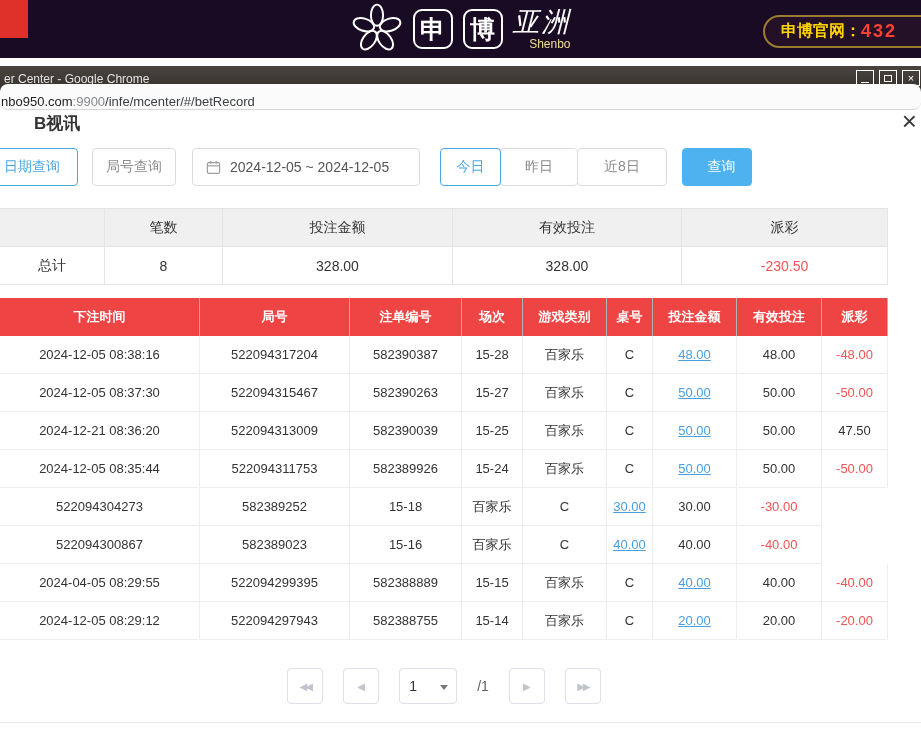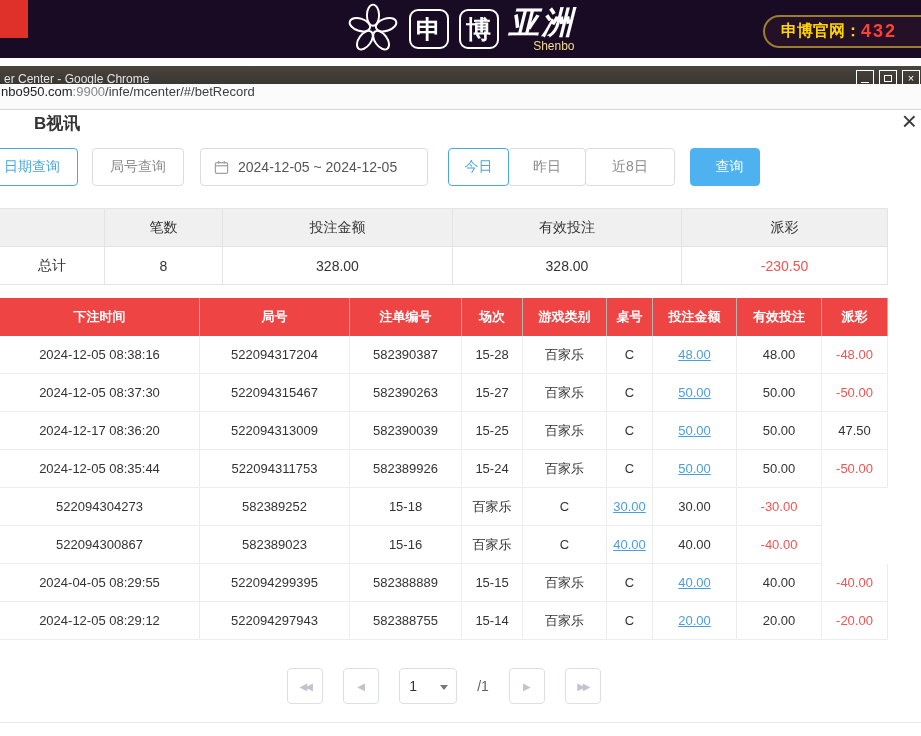--- a/index.html
+++ b/index.html
@@ -7,53 +7,53 @@
   body { font-family:"Liberation Sans","DejaVu Sans",sans-serif; }
   .screen { position:relative; width:921px; height:736px; overflow:hidden; background:#fff; }
 
   
   .banner { position:absolute; top:0; left:0; width:921px; height:58px; background:#190b24; }
   .red-corner { position:absolute; left:0; top:0; width:28px; height:38px; background:#e0302a; }
   .red-dot { position:absolute; left:474px; top:54px; width:9px; height:9px; background:#d92b2b; border-radius:2px; }
   .logo { position:absolute; left:50%; top:50%; transform:translate(-50%,-50%); display:flex; align-items:center; gap:10px; }
   .logo-box { width:40px; height:40px; border:2px solid #fff; border-radius:9px; color:#fff; font-size:25px; font-weight:bold; display:flex; align-items:center; justify-content:center; }
   .logo-right { display:flex; flex-direction:column; align-items:flex-end; line-height:1; }
-  .asia { color:#fff; font-size:31px; font-weight:bold; font-style:italic; letter-spacing:2px; }
+  .asia { color:#fff; font-size:27px; font-weight:normal; font-style:italic; letter-spacing:2px; }
   .shenbo { color:#f2dd90; font-size:12px; margin-top:2px; }
   .official { position:absolute; top:15px; right:-18px; height:33px; display:flex; align-items:center; padding:0 40px 0 16px; border:2px solid #9a7d2e; border-radius:17px; background:#241027; }
   .off-label { color:#ffd400; font-weight:bold; font-size:16px; }
   .off-num { color:#ff4133; font-weight:bold; font-size:18px; letter-spacing:2px; }
 
   
   .titlebar { position:absolute; top:66px; left:0; width:921px; height:26px; background:linear-gradient(#4a443f,#35302b); }
   .title-text { position:absolute; left:4px; top:6px; color:#e3e3e3; font-size:12px; }
   .win-controls { position:absolute; right:1px; top:4px; display:flex; gap:5px; }
   .win-btn { width:18px; height:16px; border:1px solid #fff; background:transparent; display:flex; align-items:center; justify-content:center; color:#fff; }
   .win-min span { display:block; width:8px; height:1px; background:#fff; margin-top:8px; }
   .win-max span { display:block; width:8px; height:7px; border:1px solid #fff; }
   .win-close { font-size:11px; line-height:1; }
 
-  .addressbar { position:absolute; top:84px; left:0; width:921px; height:26px; background:#fbfbfb; border-bottom:1px solid #d6d6d6; display:flex; align-items:flex-start; }
+  .addressbar { position:absolute; top:84px; left:0; width:921px; height:26px; background:#fbfbfb; border-bottom:1px solid #d6d6d6; display:flex; align-items:flex-end;border-radius:8px; }
   .url { font-size:13px; margin-left:1px; white-space:nowrap; }
   .url .dom { color:#202124; }
   .url .port { color:#85898d; }
   .url .path { color:#3c4043; }
 
   
   .content { position:absolute; top:110px; left:0; width:921px; height:626px; background:#fff; }
 
   .page-header { position:absolute; top:2px; left:0; width:921px; height:26px;margin-left:34px; }
   .page-title { font-size:17px; font-weight:bold; color:#333; }
   .close-x { position:absolute; right:38px; top:-4px; font-size:26px; color:#3a3a3a; cursor:pointer; line-height:1; font-weight:normal; }
 
   .filters { position:absolute; top:37px; left:-14px; height:40px; display:flex; align-items:center; }
   .btn { height:38px; border-radius:4px; background:#fff; font-size:14px; display:flex; align-items:center; justify-content:center; cursor:pointer; border:1px solid #dcdcdc; color:#8c8c8c; }
   .btn.blue { border-color:#4aa8e0; color:#4aa8e0; }
   .b-date { width:92px; margin-right:14px; }
-  .b-round { width:92px; margin-right:16px; }
+  .b-round { width:84px; margin-right:16px; }
   .date-input { width:228px; height:38px; border:1px solid #dcdcdc; border-radius:4px; display:flex; align-items:center; padding:0 13px; gap:9px; color:#555; font-size:14px; background:#fff; }
   .quick { display:flex; margin-left:20px; }
   .q-today { width:61px; z-index:2; }
   .q-yest { width:78px; margin-left:-1px; }
   .q-8 { width:90px; margin-left:-1px; }
   .search-btn { margin-left:15px; width:70px; height:38px; background:#4db2ef; border:1px solid #4db2ef; color:#fff; font-size:14px; border-radius:4px; display:flex; align-items:center; justify-content:center; cursor:pointer;padding-left:9px; }
 
   
   .summary { position:absolute; top:98px; left:0; width:888px; border-top:1px solid #e4e4e4; }
   .sum-row { display:grid; grid-template-columns:105px 118px 230px 229px 206px; }
@@ -205,21 +205,21 @@
             <div class="td">15-27</div>
             <div class="td">百家乐</div>
             <div class="td">C</div>
             <div class="td">
               <span class="bet-link">50.00</span>
             </div>
             <div class="td">50.00</div>
             <div class="td neg">-50.00</div>
           </div>
           <div class="rec-row">
-            <div class="td">2024-12-17 08:36:20</div>
+            <div class="td">2024-12-21 08:36:20</div>
             <div class="td">522094313009</div>
             <div class="td">582390039</div>
             <div class="td">15-25</div>
             <div class="td">百家乐</div>
             <div class="td">C</div>
             <div class="td">
               <span class="bet-link">50.00</span>
             </div>
             <div class="td">50.00</div>
             <div class="td">47.50</div>

